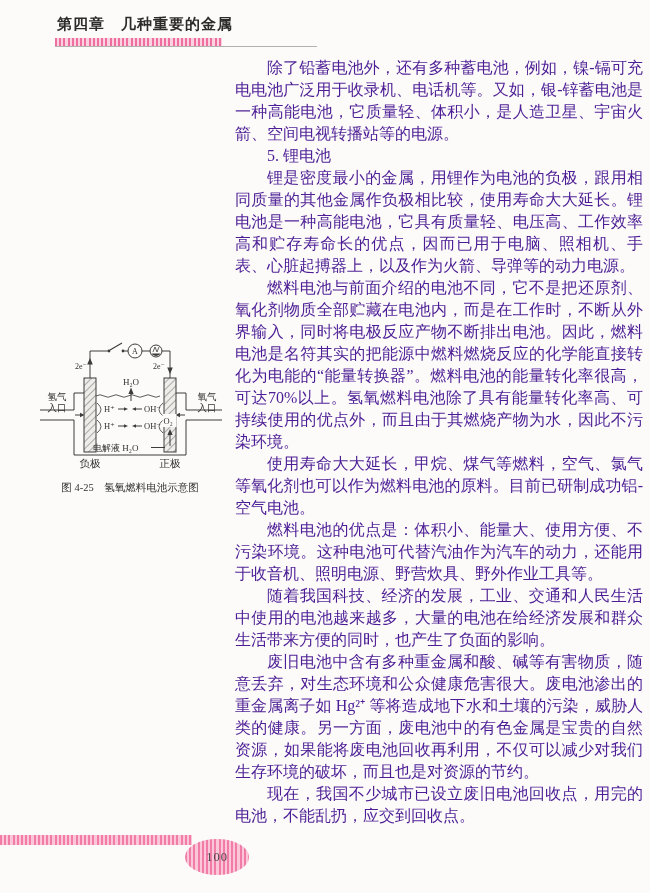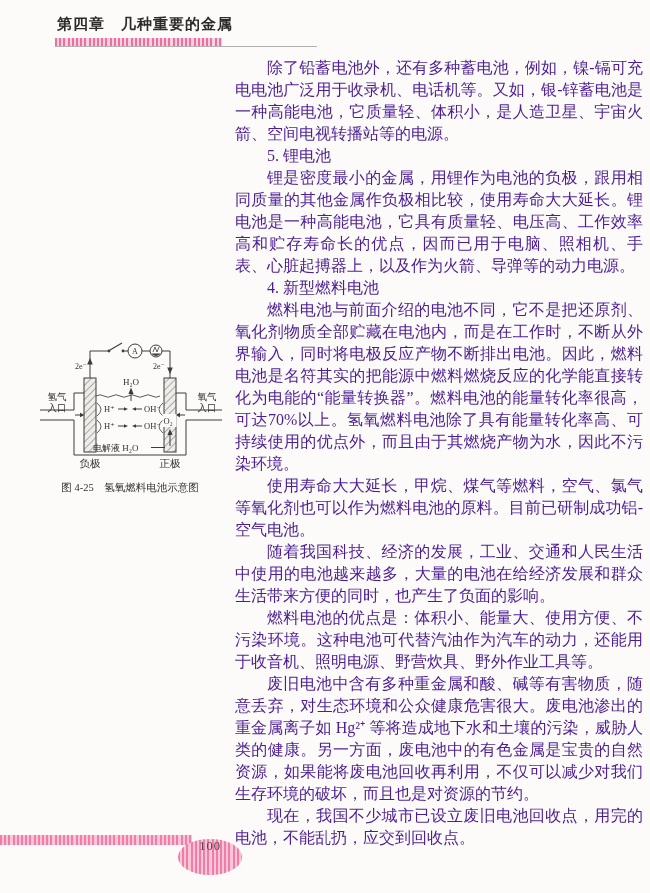--- a/index.html
+++ b/index.html
@@ -44,49 +44,48 @@
   svg text{
     font-family:"Liberation Serif","DejaVu Serif",serif;
     fill:#333;
   }
   
   .footer-ribbon{
     position:absolute;left:0;top:835px;width:192px;height:10px;
     background:repeating-linear-gradient(90deg,#f07ca7 0px,#f07ca7 2px,#fbc6d7 2px,#fbc6d7 4.2px);
   }
   .page-badge{
-    position:absolute;left:178px;top:839px;width:64px;height:36px;
+    position:absolute;left:185px;top:839px;width:64px;height:36px;
     border-radius:50%;
     background:repeating-linear-gradient(90deg,#f07ca7 0px,#f07ca7 2px,#fbc6d7 2px,#fbc6d7 4.2px);
-    display:flex;justify-content:center;
+    display:flex;align-items:center;justify-content:center;
   }
   .page-badge span{
     font-size:12.5px;color:#4a4a4a;letter-spacing:1px;
   }
 </style>
 </head>
 <body>
 
 <div class="page">
 
   <div class="chapter-header">
     <span>第四章</span><span class="title">几种重要的金属</span>
   </div>
   <div class="header-rule"></div>
   <div class="dash-ribbon"></div>
 
   <div class="body-col">
     <p>除了铅蓄电池外，还有多种蓄电池，例如，镍-镉可充电电池广泛用于收录机、电话机等。又如，银-锌蓄电池是一种高能电池，它质量轻、体积小，是人造卫星、宇宙火箭、空间电视转播站等的电源。</p>
     <p>5. 锂电池</p>
     <p>锂是密度最小的金属，用锂作为电池的负极，跟用相同质量的其他金属作负极相比较，使用寿命大大延长。锂电池是一种高能电池，它具有质量轻、电压高、工作效率高和贮存寿命长的优点，因而已用于电脑、照相机、手表、心脏起搏器上，以及作为火箭、导弹等的动力电源。</p>
-    <p>4. 新型燃料电池</p>
     <p>燃料电池与前面介绍的电池不同，它不是把还原剂、氧化剂物质全部贮藏在电池内，而是在工作时，不断从外界输入，同时将电极反应产物不断排出电池。因此，燃料电池是名符其实的把能源中燃料燃烧反应的化学能直接转化为电能的“能量转换器”。燃料电池的能量转化率很高，可达70%以上。氢氧燃料电池除了具有能量转化率高、可持续使用的优点外，而且由于其燃烧产物为水，因此不污染环境。</p>
     <p>使用寿命大大延长，甲烷、煤气等燃料，空气、氯气等氧化剂也可以作为燃料电池的原料。目前已研制成功铝-空气电池。</p>
+    <p>燃料电池的优点是：体积小、能量大、使用方便、不污染环境。这种电池可代替汽油作为汽车的动力，还能用于收音机、照明电源、野营炊具、野外作业工具等。</p>
     <p>随着我国科技、经济的发展，工业、交通和人民生活中使用的电池越来越多，大量的电池在给经济发展和群众生活带来方便的同时，也产生了负面的影响。</p>
-    <p>燃料电池的优点是：体积小、能量大、使用方便、不污染环境。这种电池可代替汽油作为汽车的动力，还能用于收音机、照明电源、野营炊具、野外作业工具等。</p>
     <p>废旧电池中含有多种重金属和酸、碱等有害物质，随意丢弃，对生态环境和公众健康危害很大。废电池渗出的重金属离子如 Hg²⁺ 等将造成地下水和土壤的污染，威胁人类的健康。另一方面，废电池中的有色金属是宝贵的自然资源，如果能将废电池回收再利用，不仅可以减少对我们生存环境的破坏，而且也是对资源的节约。</p>
     <p>现在，我国不少城市已设立废旧电池回收点，用完的电池，不能乱扔，应交到回收点。</p>
   </div>
 
   <div class="figure-wrap">
     <svg width="200" height="175" viewBox="0 0 200 175">
       <defs>
         <pattern id="hatch" width="5" height="5" patternUnits="userSpaceOnUse" patternTransform="rotate(45)">
           <rect width="5" height="5" fill="#efedea"></rect>
           <line x1="0" y1="0" x2="0" y2="5" stroke="#8a8a8a" stroke-width="1.4"></line>

